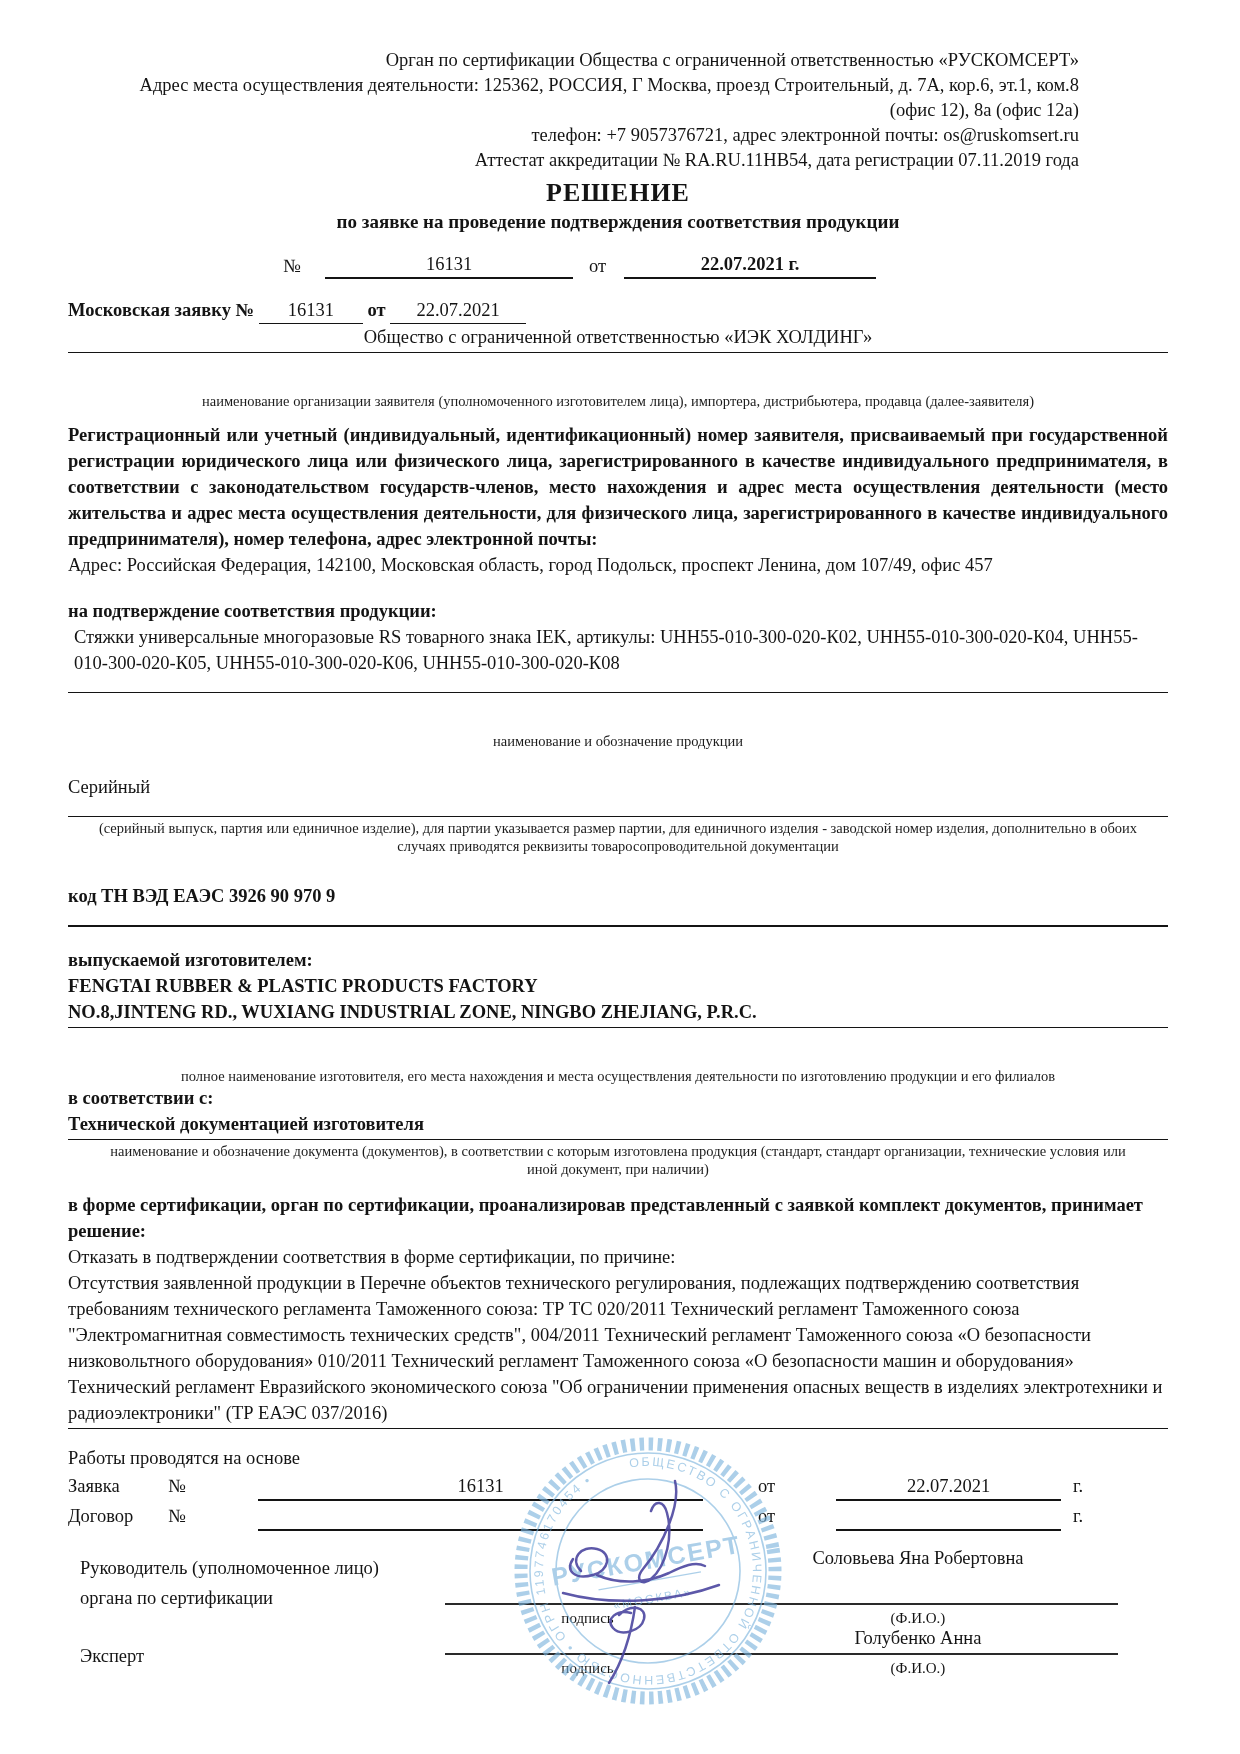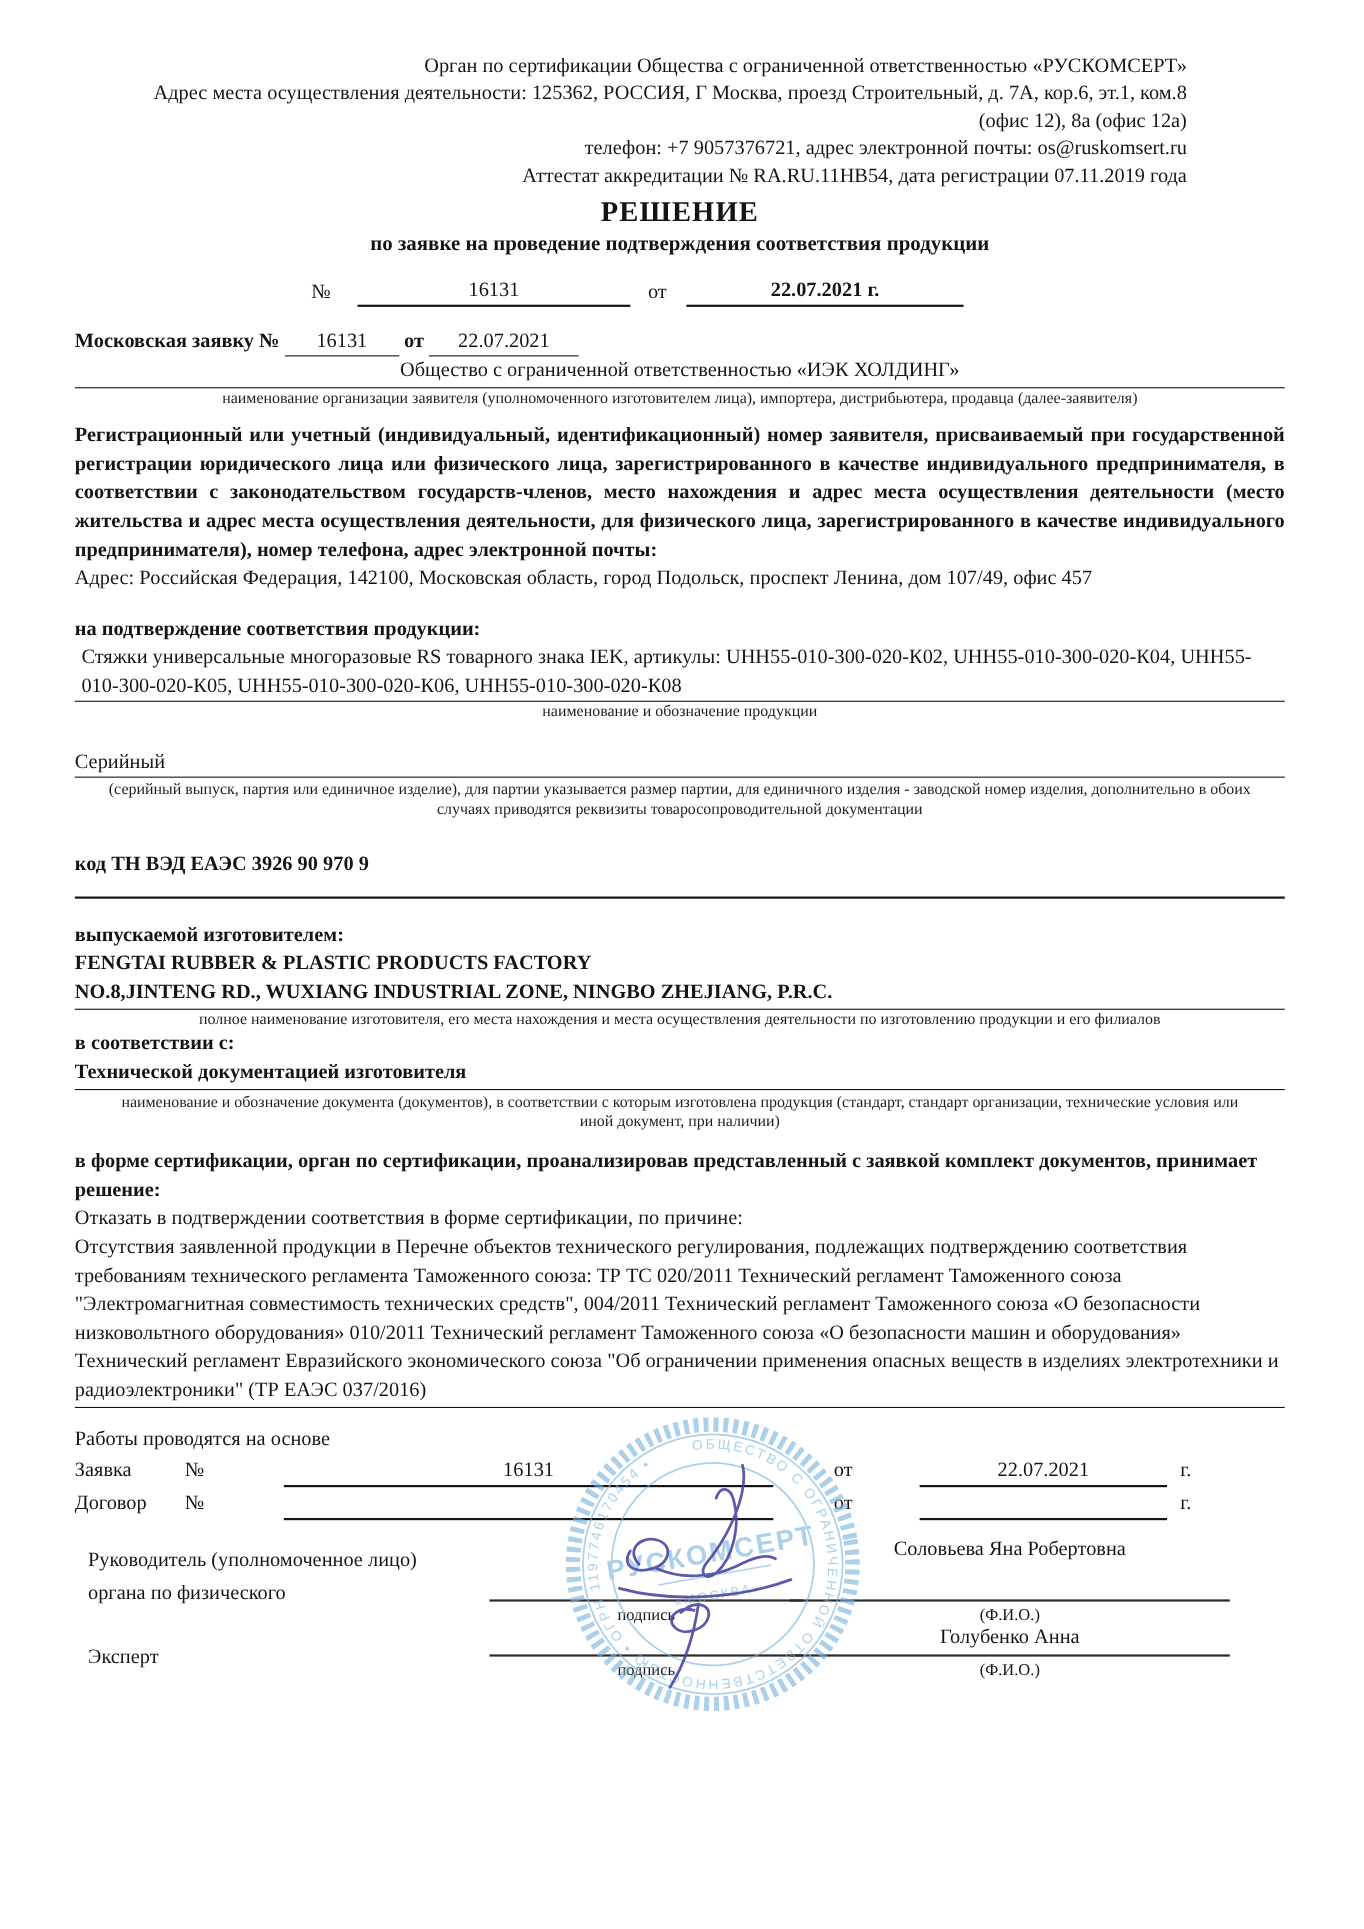--- a/index.html
+++ b/index.html
@@ -24,26 +24,26 @@
   .n-line1{margin-left:12px;width:248px;text-align:center;border-bottom:2px solid #141414;}
   .n-ot{margin-left:16px;}
   .n-line2{margin-left:18px;width:252px;text-align:center;font-weight:bold;border-bottom:2px solid #141414;}
   
   .reviewed{margin-top:18px;}
   .reviewed .lbl{font-weight:bold;}
   .r-line1{display:inline-block;width:104px;text-align:center;border-bottom:1.5px solid #141414;}
   .r-ot{font-weight:bold;}
   .r-line2{display:inline-block;width:136px;text-align:center;border-bottom:1.5px solid #141414;}
   .applicant{text-align:center;border-bottom:1.5px solid #141414;padding-bottom:2px;}
-  .cap{font-size:14.5px;line-height:18px;text-align:center;color:#1c1c1c;}
+  .cap{font-size:14.5px;line-height:18px;text-align:center;color:#1c1c1c;margin-top:39px;}
   .bold-par{font-weight:bold;margin-top:12px;text-align:justify;}
   .plain{font-weight:normal;}
   .sec-label{font-weight:bold;}
   .mt20{margin-top:20px;} .mt24{margin-top:24px;} .mt28{margin-top:28px;} .mt14{margin-top:14px;}
-  .ublock{border-bottom:1.5px solid #141414;padding-bottom:0;}
+  .ublock{border-bottom:1.5px solid #141414;padding-bottom:16px;}
   .product-text{padding-left:6px;}
   .hr2{border-top:2px solid #141414;margin-top:16px;height:0;}
   .bold-line{font-weight:bold;}
   .u-full{border-bottom:1.5px solid #141414;padding-bottom:2px;}
   
   .bottom{position:relative;margin-top:16px;}
   .basis-row{display:flex;height:28px;margin-top:2px;}
   .b-name{width:100px;} .b-no{width:90px;}
   .b-line1{width:445px;text-align:center;border-bottom:2px solid #141414;}
   .b-ot{margin-left:55px;width:34px;}
@@ -139,21 +139,21 @@
         <span class="b-name">Договор</span>
         <span class="b-no">№</span>
         <span class="b-line1"></span>
         <span class="b-ot">от</span>
         <span class="b-line2"></span>
         <span class="b-g">г.</span>
       </div>
 
       <div class="sig-area">
         <div class="abs sig-label" style="top:10px;">Руководитель (уполномоченное лицо)</div>
-        <div class="abs sig-label" style="top:40px;">органа по физического</div>
+        <div class="abs sig-label" style="top:40px;">органа по сертификации</div>
         <div class="abs sline pline" style="top:58px;"></div>
         <div class="abs scap pline" style="top:60px;">подпись</div>
 
         <div class="abs fio-zone" style="top:0;">Соловьева Яна Робертовна</div>
         <div class="abs sline fio-zone" style="top:58px;"></div>
         <div class="abs scap fio-zone" style="top:60px;">(Ф.И.О.)</div>
 
         <div class="abs sig-label" style="top:98px;">Эксперт</div>
         <div class="abs sline pline" style="top:108px;"></div>
         <div class="abs scap pline" style="top:110px;">подпись</div>

